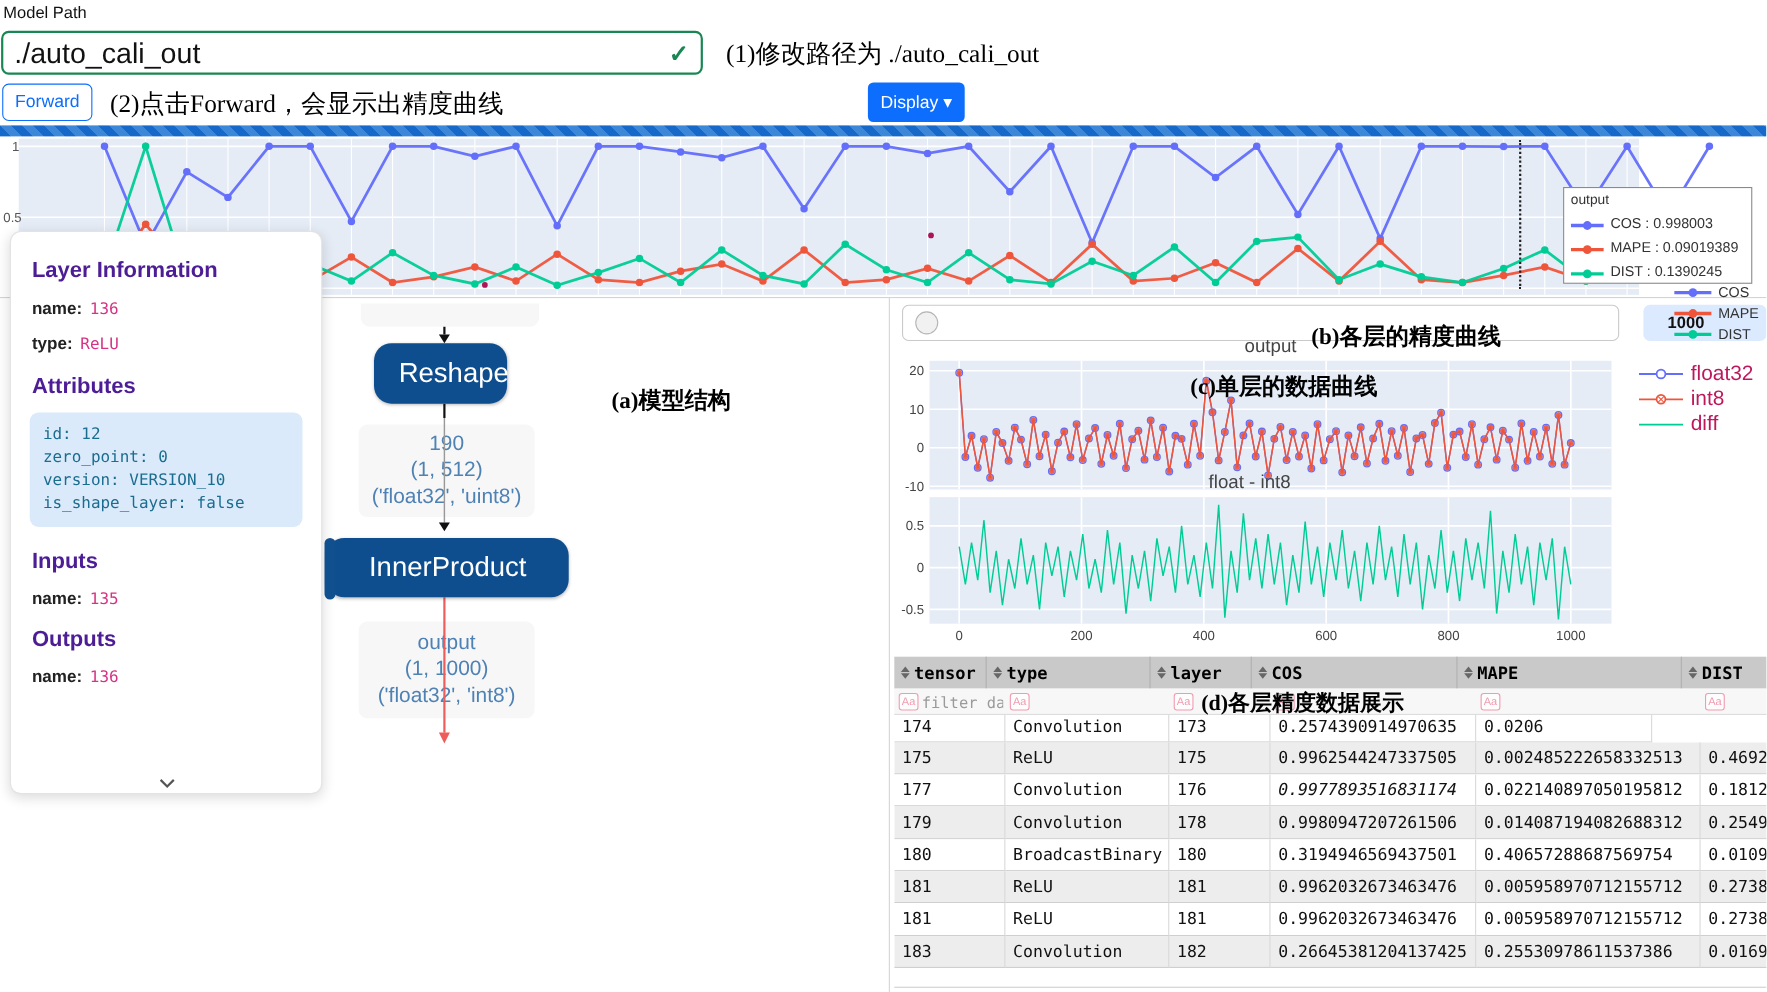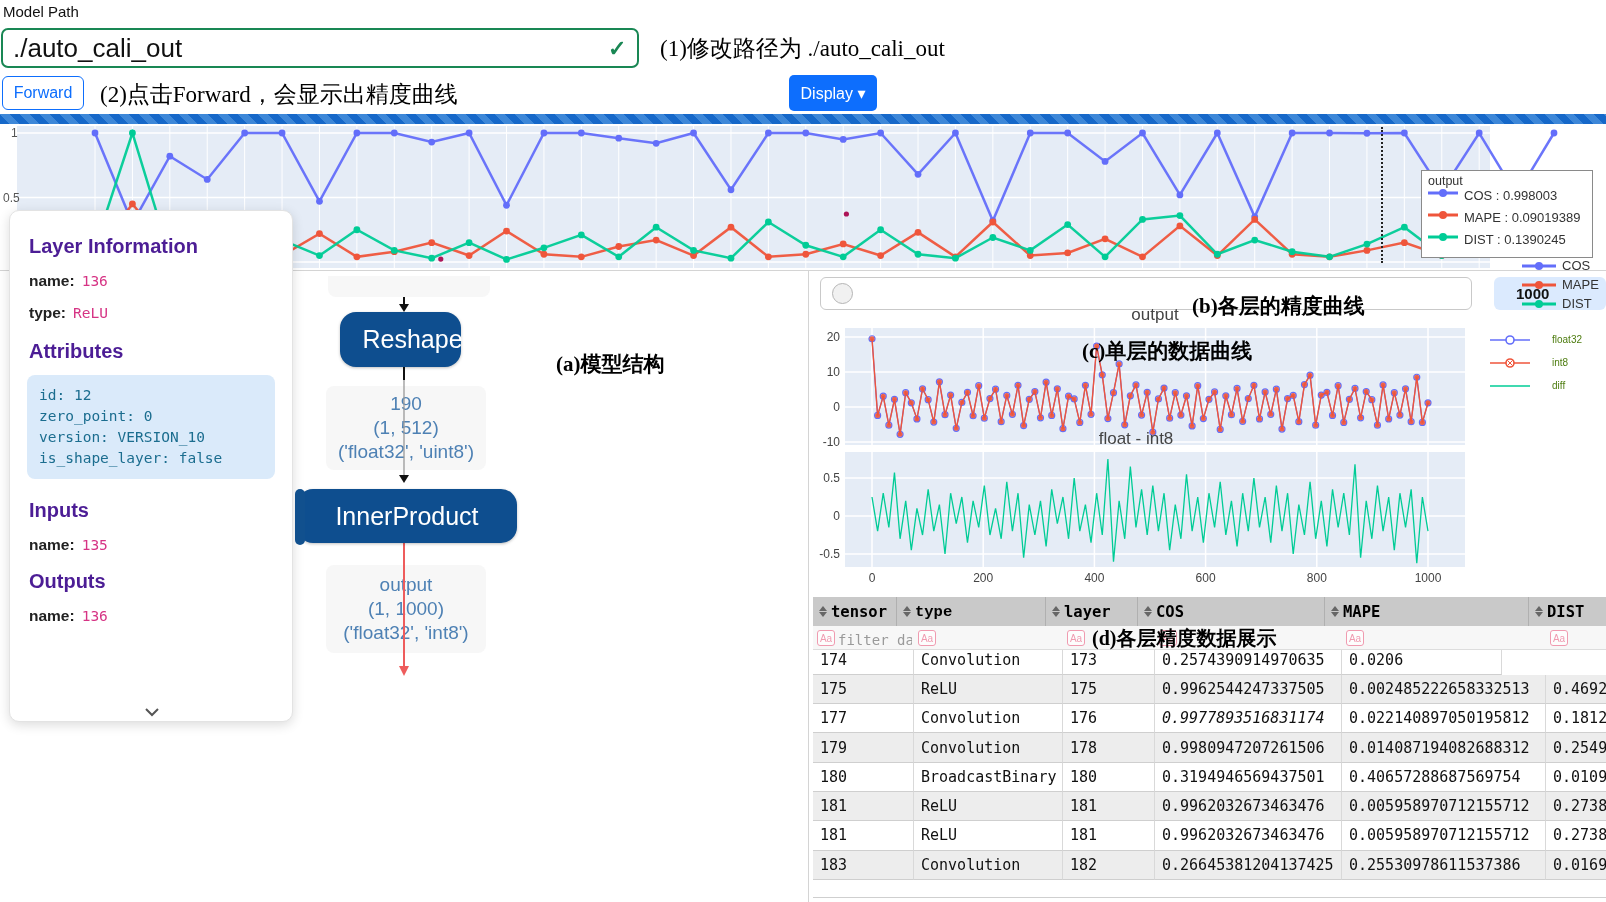--- a/index.html
+++ b/index.html
@@ -29,21 +29,21 @@
   #acc-wrap { position:absolute; left:0; top:124px; width:1606px; height:146px; }
   #acc-svg { position:absolute; left:0; top:0; }
   .acc-legend { position:absolute; left:1522px; top:132px; z-index:3; }
   .acc-legend .row { display:flex; align-items:center; height:19px; cursor:pointer; }
   .acc-legend .lbl { font-size:13px; color:#333; margin-left:6px; }
   .dotline { position:absolute; left:1381px; top:127px; height:136px; width:0; border-left:2px dotted #222; z-index:4; }
   .ann-b { position:absolute; left:1192px; top:168px; font-size:21px; font-weight:bold; z-index:5; }
   .tooltip { position:absolute; left:1421px; top:170px; width:172px; height:88px; background:#fff;
              border:1px solid #8a8a8a; z-index:6; padding:3px 6px; }
   .tooltip .tt-title { font-size:12.5px; color:#333; }
-  .tooltip .row { display:flex; align-items:flex-start; height:22px; }
+  .tooltip .row { display:flex; align-items:flex-end; height:22px; }
   .tooltip .lbl { font-size:13px; color:#333; margin-left:6px; white-space:nowrap; }
 
   
   .h-divider { position:absolute; left:0; top:270px; width:1606px; height:0; border-top:1px solid #d4d4d4; }
   .v-divider { position:absolute; left:808px; top:270px; width:0; height:632px; border-left:1px solid #d4d4d4; }
 
   
   #graph { position:absolute; left:0; top:270px; width:808px; height:632px; }
   #graph-svg { position:absolute; left:0; top:0; z-index:1; pointer-events:none; }
   .gnode { position:absolute; background:#0e4e8f; color:#fff; border-radius:16px; display:flex;
@@ -81,21 +81,21 @@
   .c-title { position:absolute; left:1055px; top:305px; width:200px; text-align:center; font-size:17px; color:#444; }
   .c-mid-label { position:absolute; left:1036px; top:429px; width:200px; text-align:center; font-size:17px;
                  color:#444; z-index:3; }
   .subplot { position:absolute; background:#E5ECF6; }
   #sub1 { left:845px; top:328px; width:620px; height:117px; }
   #sub2 { left:845px; top:452px; width:620px; height:115px; }
   .ytick { position:absolute; width:34px; text-align:right; font-size:12px; color:#444; }
   .xtick { position:absolute; width:40px; text-align:center; font-size:12px; color:#444; top:571px; }
   .c-legend { position:absolute; left:1490px; top:328px; z-index:3; }
   .c-legend .row { display:flex; align-items:center; height:23px; cursor:pointer; }
-  .c-legend .lbl { font-size:10px; color:#4d7c0f; margin-left:22px; }
+  .c-legend .lbl { font-size:19px; color:#be185d; margin-left:7px; }
   .ann-c { position:absolute; left:1082px; top:337px; font-size:21px; font-weight:bold; z-index:4; }
 
   
   #table { position:absolute; left:813px; top:597px; width:793px; height:305px; font-family:"DejaVu Sans Mono", monospace; }
   .thead { position:absolute; left:0; top:0; width:900px; height:29px; background:#c9c9c9; display:flex; }
   .th { height:29px; display:flex; align-items:center; padding-left:6px; font-weight:bold; font-size:15.5px;
         color:#000; border-right:1px solid #b0b0b0; cursor:pointer; }
   .sort { display:inline-block; width:9px; height:13px; position:relative; margin-right:3px; }
   .sort:before { content:""; position:absolute; top:0; left:0; border:4px solid transparent; border-bottom:5px solid #666; margin-top:-3px; }
   .sort:after  { content:""; position:absolute; bottom:0; left:0; border:4px solid transparent; border-top:5px solid #666; margin-bottom:-3px; }
@@ -694,21 +694,21 @@
       </div>
     </div>
   <div class="ann-c ann">(c)单层的数据曲线</div>
 
   <div id="table">
     <div class="thead" id="thead">
         <div class="th" style="width: 84px;">
           <span class="sort"></span>
           <span>tensor</span>
         </div>
-        <div class="th" style="width: 149px; font-family: Liberation Mono, monospace;">
+        <div class="th" style="width: 149px;">
           <span class="sort"></span>
           <span>type</span>
         </div>
         <div class="th" style="width: 92px;">
           <span class="sort"></span>
           <span>layer</span>
         </div>
         <div class="th" style="width: 187px;">
           <span class="sort"></span>
           <span>COS</span>

